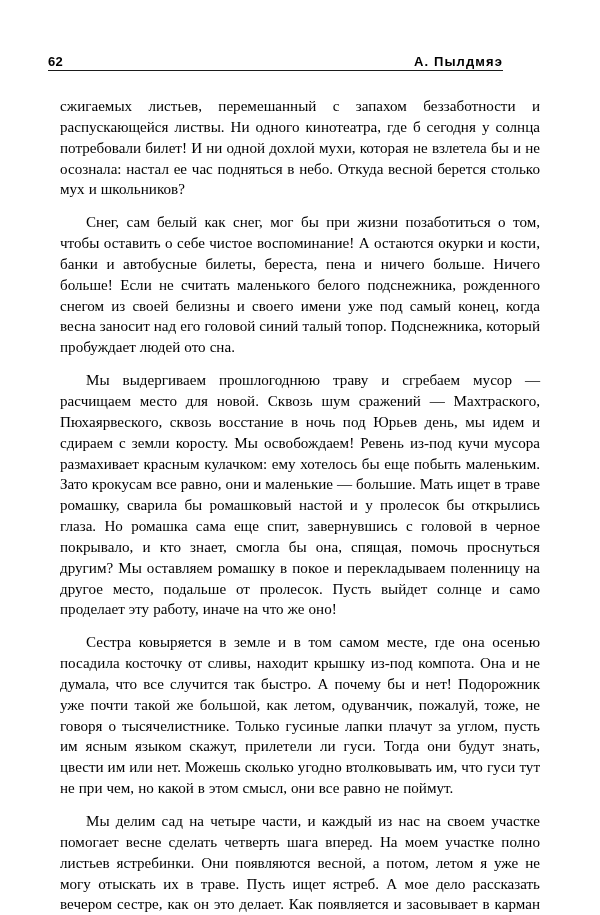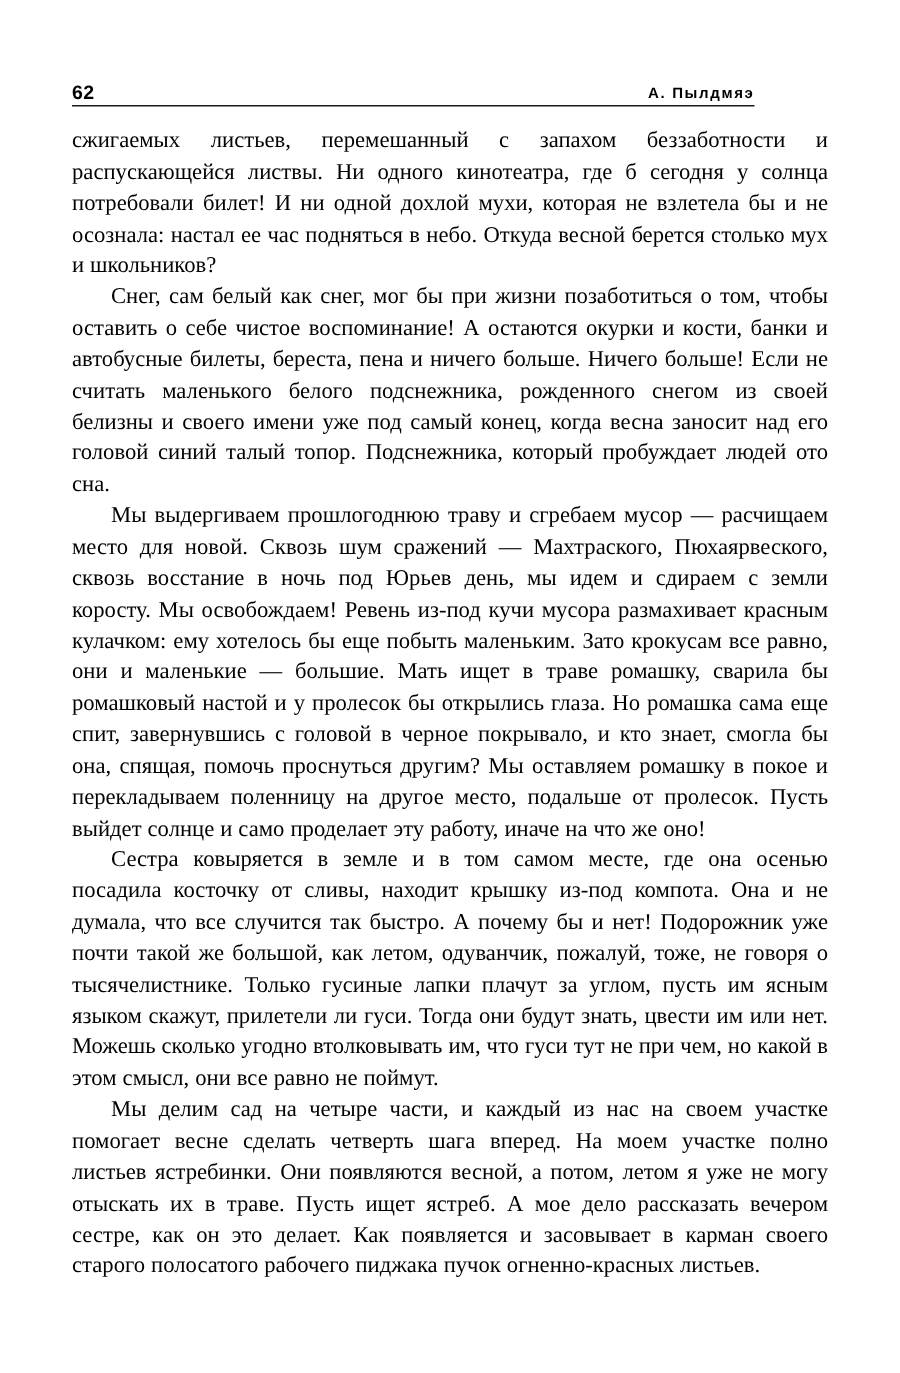--- a/index.html
+++ b/index.html
@@ -36,38 +36,38 @@
   .folio {
     font-family: "Liberation Sans", "DejaVu Sans", sans-serif;
     font-weight: bold;
     font-size: 13px;
     letter-spacing: 0.2px;
     line-height: 1;
   }
   .author {
     font-family: "Liberation Sans", "DejaVu Sans", sans-serif;
     font-weight: bold;
-    font-size: 10px;
+    font-size: 13px;
     letter-spacing: 1.1px;
     line-height: 1;
   }
   .body-text {
     position: absolute;
     left: 48px;
     top: 84px;
     width: 504px;
     font-size: 15.1px;
     line-height: 20.85px;
     text-align: justify;
     text-justify: inter-word;
     letter-spacing: 0.01px;
     word-spacing: 0.2px;
   }
   .body-text p {
-    margin: 0;
+    margin: 12px;
     text-indent: 26px;
     text-align: justify;
   }
   .body-text p.cont {
     text-indent: 0;
   }
   .body-text p:last-child {
     text-align: justify;
   }
 </style>

